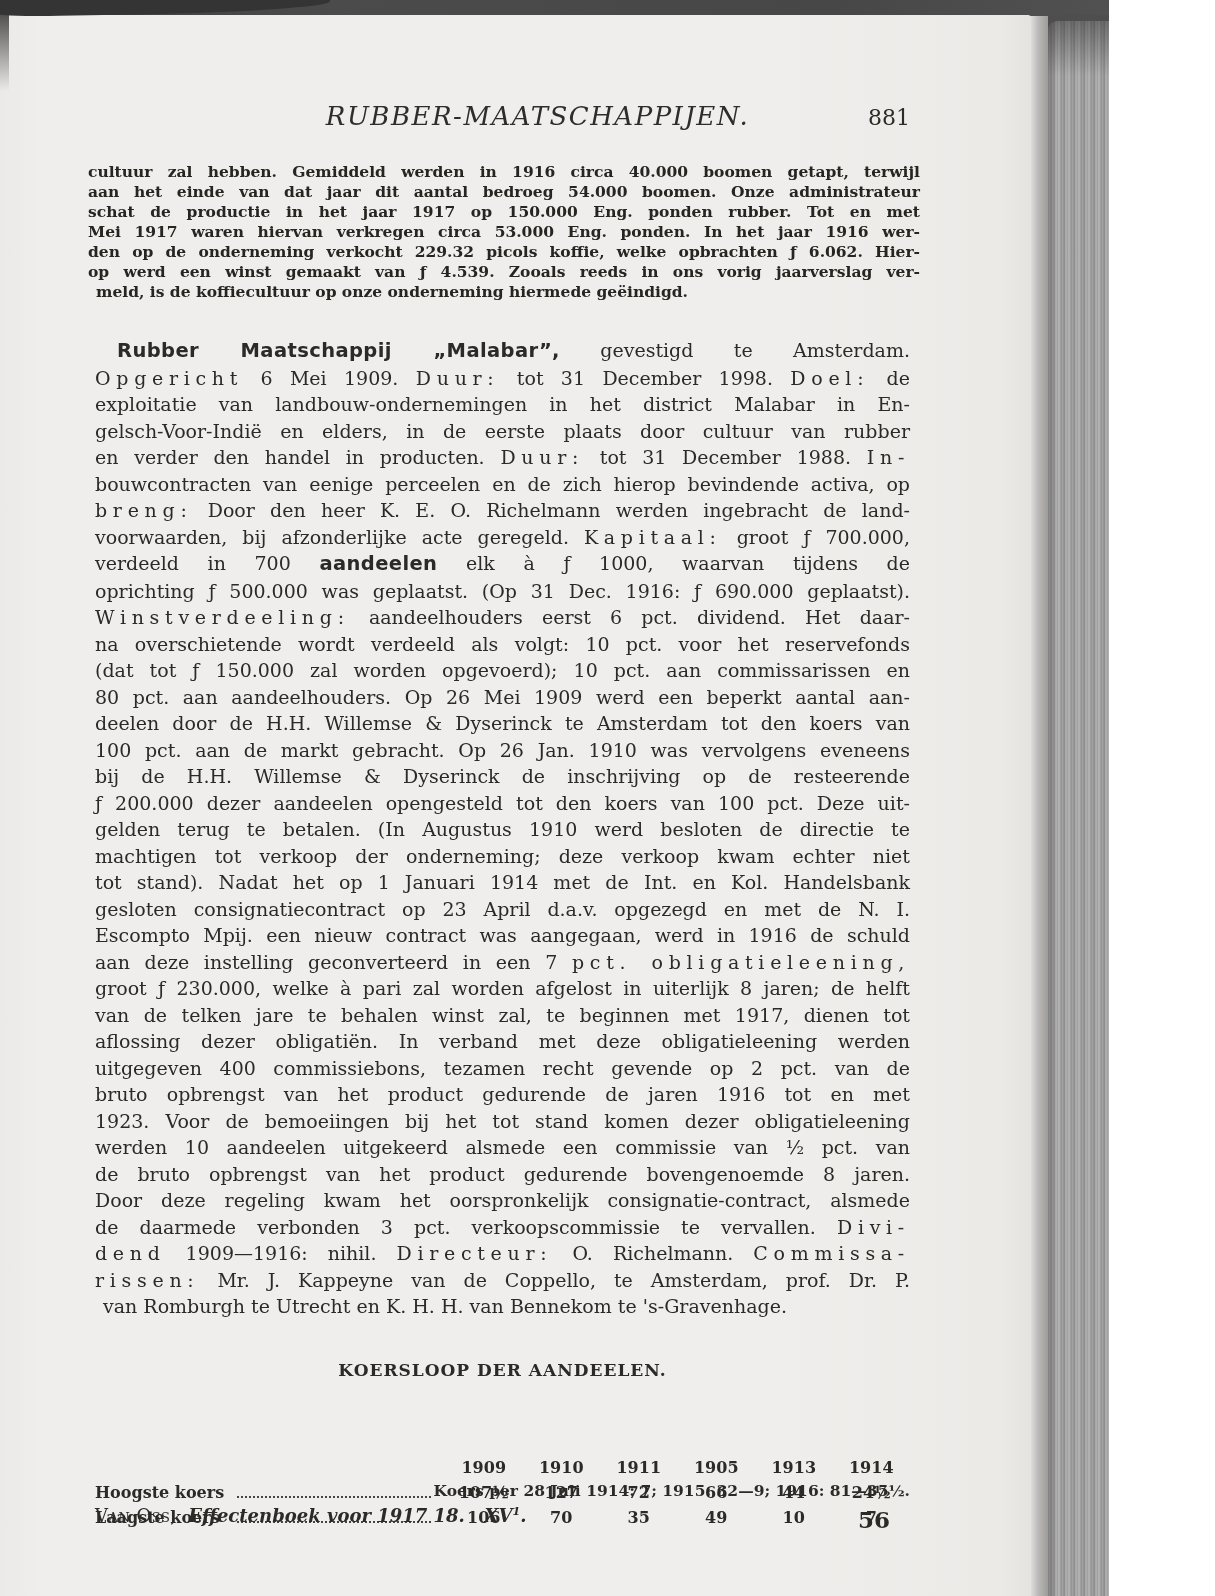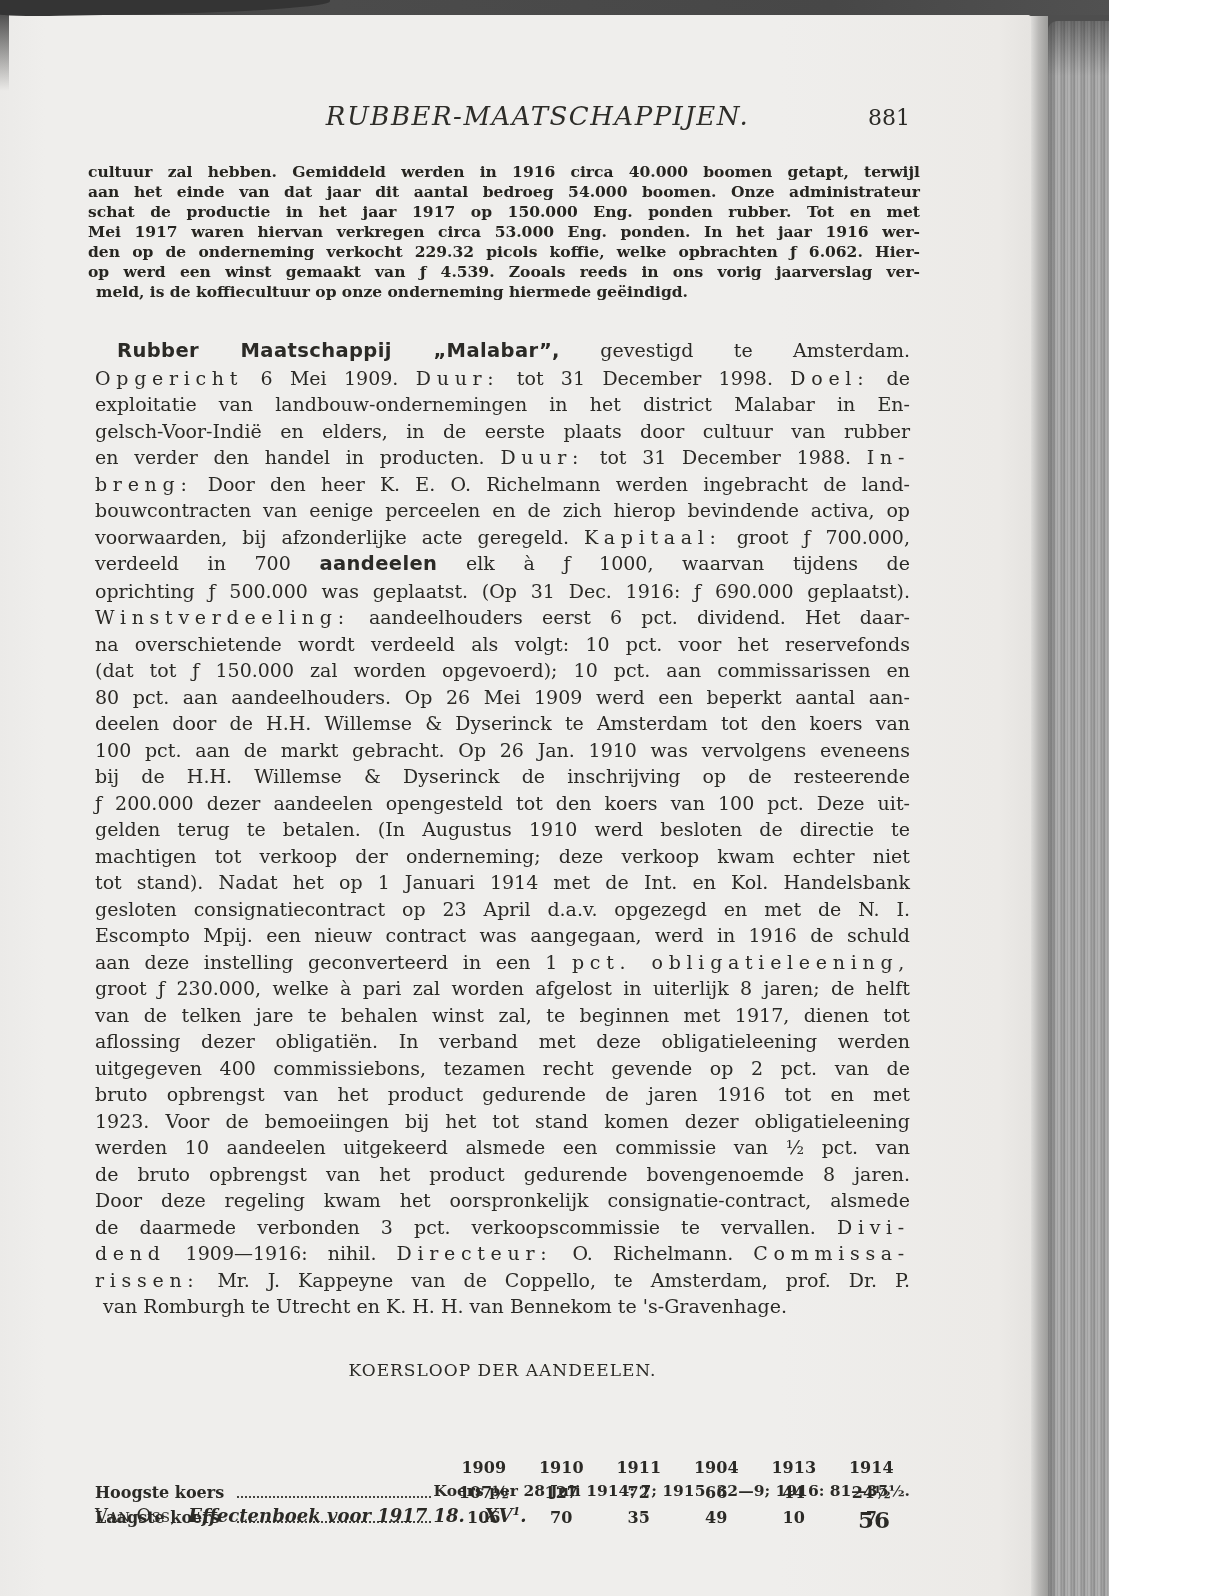--- a/index.html
+++ b/index.html
@@ -49,21 +49,21 @@
   .line-last { text-align-last:left;margin-left:8px; }
   .article .line-first { text-indent:22px; }
 
   .seg-n { }
   .seg-b { font-family:"DejaVu Sans", sans-serif; font-weight:700; font-size:19.5px;
            letter-spacing:.4px; }
   .seg-sp { letter-spacing:.30em; }
 
   
   .ktitle { position:absolute; left:95px; top:1347px; width:815px; text-align:center;
-            font-weight:400; font-size:17px; letter-spacing:1px; color:#2b2a26; }
+            font-weight:700; font-size:17px; letter-spacing:1px; color:#2b2a26; }
   .ktable { position:absolute; left:95px; top:1442px; width:815px;
             font-weight:700; font-size:16px; line-height:25px; color:#2b2a26; }
   .trow  { display:grid; grid-template-columns:140px 210px repeat(6,77.5px); }
   .tlabel { text-align:left; }
   .tdots { border-bottom:2px dotted #45443f; margin:0 14px 7px 2px; }
   .tdots-none { }
   .tcell { text-align:center; }
   .tyear { }
 
   .knote { position:absolute; left:95px; top:1468px; width:815px; text-align:right;
@@ -98,39 +98,39 @@
         <div class="line"><span class="seg-n">op werd een winst gemaakt van ƒ 4.539. Zooals reeds in ons vorig jaarverslag ver-</span></div>
         <div class="line line-last"><span class="seg-n">meld, is de koffiecultuur op onze onderneming hiermede geëindigd.</span></div>
       </div>
 
     <div class="article">
         <div class="line line-first"><span class="seg-b">Rubber Maatschappij „Malabar”,</span><span class="seg-n"> gevestigd te Amsterdam.</span></div>
         <div class="line"><span class="seg-sp">Opgericht</span><span class="seg-n"> 6 Mei 1909. </span><span class="seg-sp">Duur:</span><span class="seg-n"> tot 31 December 1998. </span><span class="seg-sp">Doel:</span><span class="seg-n"> de</span></div>
         <div class="line"><span class="seg-n">exploitatie van landbouw-ondernemingen in het district Malabar in En-</span></div>
         <div class="line"><span class="seg-n">gelsch-Voor-Indië en elders, in de eerste plaats door cultuur van rubber</span></div>
         <div class="line"><span class="seg-n">en verder den handel in producten. </span><span class="seg-sp">Duur:</span><span class="seg-n"> tot 31 December 1988. </span><span class="seg-sp">In-</span></div>
+        <div class="line"><span class="seg-n">bouwcontracten van eenige perceelen en de zich hierop bevindende activa, op</span></div>
         <div class="line"><span class="seg-sp">breng:</span><span class="seg-n"> Door den heer K. E. O. Richelmann werden ingebracht de land-</span></div>
-        <div class="line"><span class="seg-n">bouwcontracten van eenige perceelen en de zich hierop bevindende activa, op</span></div>
         <div class="line"><span class="seg-n">voorwaarden, bij afzonderlijke acte geregeld. </span><span class="seg-sp">Kapitaal:</span><span class="seg-n"> groot ƒ 700.000,</span></div>
         <div class="line"><span class="seg-n">verdeeld in 700 </span><span class="seg-b">aandeelen</span><span class="seg-n"> elk à ƒ 1000, waarvan tijdens de</span></div>
         <div class="line"><span class="seg-n">oprichting ƒ 500.000 was geplaatst. (Op 31 Dec. 1916: ƒ 690.000 geplaatst).</span></div>
         <div class="line"><span class="seg-sp">Winstverdeeling:</span><span class="seg-n"> aandeelhouders eerst 6 pct. dividend. Het daar-</span></div>
         <div class="line"><span class="seg-n">na overschietende wordt verdeeld als volgt: 10 pct. voor het reservefonds</span></div>
         <div class="line"><span class="seg-n">(dat tot ƒ 150.000 zal worden opgevoerd); 10 pct. aan commissarissen en</span></div>
         <div class="line"><span class="seg-n">80 pct. aan aandeelhouders. Op 26 Mei 1909 werd een beperkt aantal aan-</span></div>
         <div class="line"><span class="seg-n">deelen door de H.H. Willemse &amp; Dyserinck te Amsterdam tot den koers van</span></div>
         <div class="line"><span class="seg-n">100 pct. aan de markt gebracht. Op 26 Jan. 1910 was vervolgens eveneens</span></div>
         <div class="line"><span class="seg-n">bij de H.H. Willemse &amp; Dyserinck de inschrijving op de resteerende</span></div>
         <div class="line"><span class="seg-n">ƒ 200.000 dezer aandeelen opengesteld tot den koers van 100 pct. Deze uit-</span></div>
         <div class="line"><span class="seg-n">gelden terug te betalen. (In Augustus 1910 werd besloten de directie te</span></div>
         <div class="line"><span class="seg-n">machtigen tot verkoop der onderneming; deze verkoop kwam echter niet</span></div>
         <div class="line"><span class="seg-n">tot stand). Nadat het op 1 Januari 1914 met de Int. en Kol. Handelsbank</span></div>
         <div class="line"><span class="seg-n">gesloten consignatiecontract op 23 April d.a.v. opgezegd en met de N. I.</span></div>
         <div class="line"><span class="seg-n">Escompto Mpij. een nieuw contract was aangegaan, werd in 1916 de schuld</span></div>
-        <div class="line"><span class="seg-n">aan deze instelling geconverteerd in een 1 </span><span class="seg-sp">pct. obligatieleening,</span></div>
+        <div class="line"><span class="seg-n">aan deze instelling geconverteerd in een 7 </span><span class="seg-sp">pct. obligatieleening,</span></div>
         <div class="line"><span class="seg-n">groot ƒ 230.000, welke à pari zal worden afgelost in uiterlijk 8 jaren; de helft</span></div>
         <div class="line"><span class="seg-n">van de telken jare te behalen winst zal, te beginnen met 1917, dienen tot</span></div>
         <div class="line"><span class="seg-n">aflossing dezer obligatiën. In verband met deze obligatieleening werden</span></div>
         <div class="line"><span class="seg-n">uitgegeven 400 commissiebons, tezamen recht gevende op 2 pct. van de</span></div>
         <div class="line"><span class="seg-n">bruto opbrengst van het product gedurende de jaren 1916 tot en met</span></div>
         <div class="line"><span class="seg-n">1923. Voor de bemoeiingen bij het tot stand komen dezer obligatieleening</span></div>
         <div class="line"><span class="seg-n">werden 10 aandeelen uitgekeerd alsmede een commissie van ½ pct. van</span></div>
         <div class="line"><span class="seg-n">de bruto opbrengst van het product gedurende bovengenoemde 8 jaren.</span></div>
         <div class="line"><span class="seg-n">Door deze regeling kwam het oorspronkelijk consignatie-contract, alsmede</span></div>
         <div class="line"><span class="seg-n">de daarmede verbonden 3 pct. verkoopscommissie te vervallen. </span><span class="seg-sp">Divi-</span></div>
@@ -140,21 +140,21 @@
       </div>
 
     <div class="ktitle">KOERSLOOP DER AANDEELEN.</div>
     <div class="ktable">
         <div class="trow">
           <div class="tlabel"></div>
           <div class="tdots-none"></div>
           <div class="tcell tyear">1909</div>
           <div class="tcell tyear">1910</div>
           <div class="tcell tyear">1911</div>
-          <div class="tcell tyear">1904</div>
+          <div class="tcell tyear">1905</div>
           <div class="tcell tyear">1913</div>
           <div class="tcell tyear">1914</div>
         </div>
         <div class="trow">
           <div class="tlabel">Hoogste koers</div>
           <div class="tdots"></div>
           <div class="tcell">107½</div>
           <div class="tcell">127</div>
           <div class="tcell">72</div>
           <div class="tcell">66</div>

